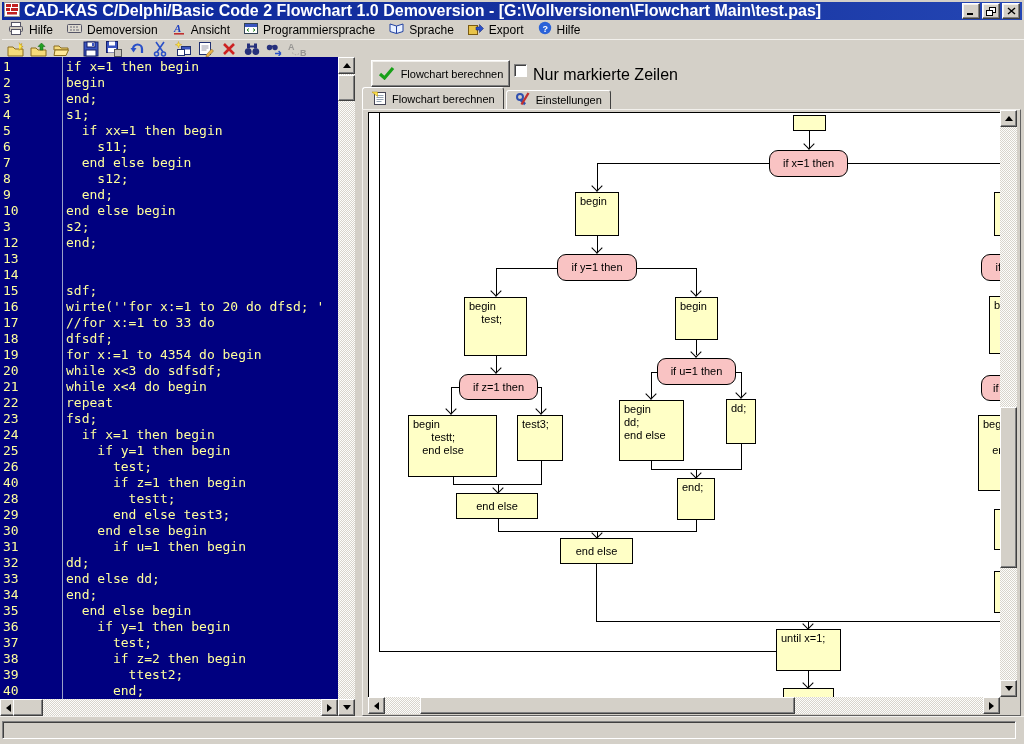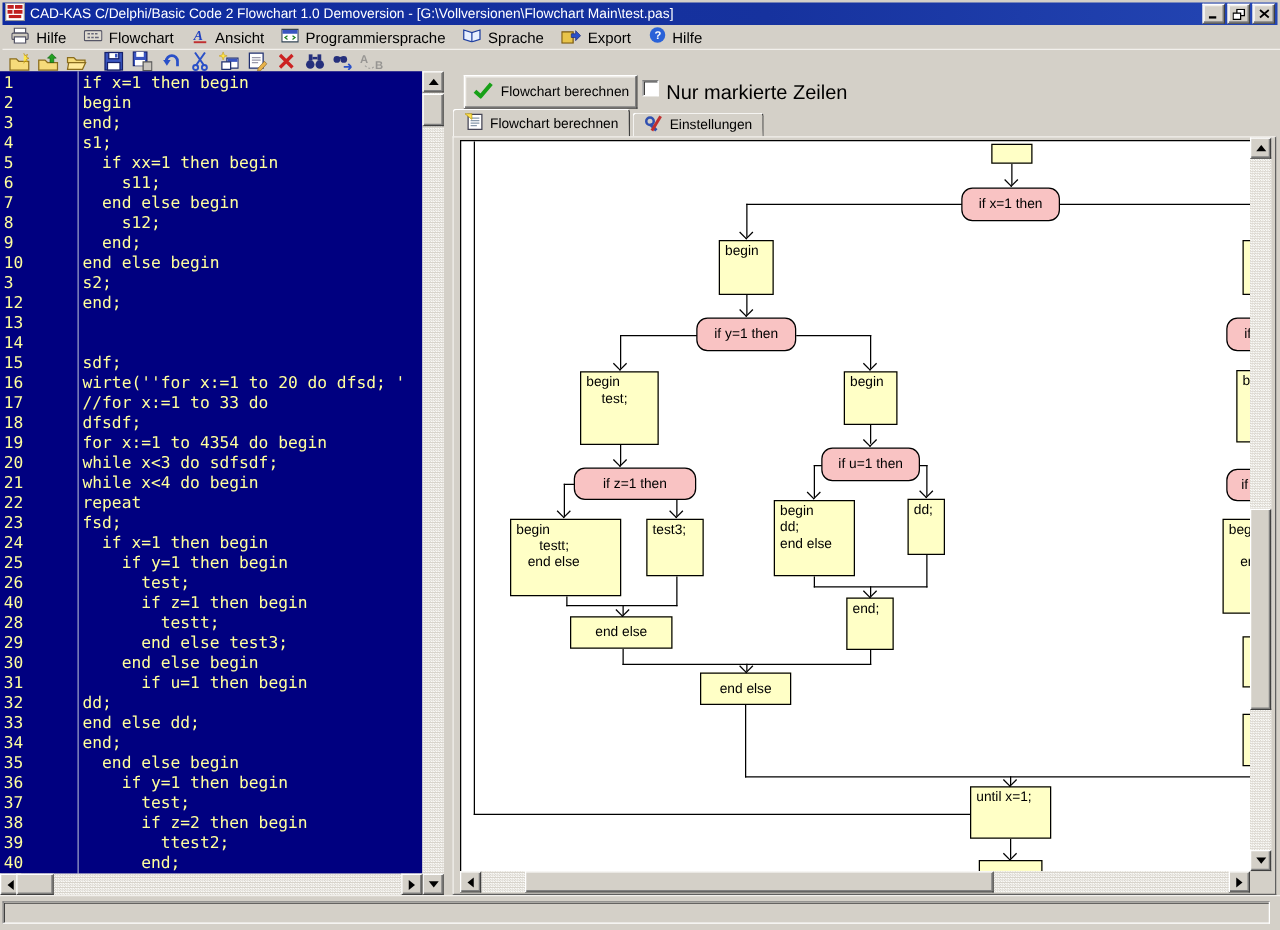--- a/index.html
+++ b/index.html
@@ -6,21 +6,21 @@
   body{width:1024px;height:744px;position:relative;background:#D4D0C8;
        font-family:"Liberation Sans",sans-serif;font-size:12px;color:#000;}
   .abs{position:absolute;}
   .raised{border:1px solid;border-color:#FFFFFF #404040 #404040 #FFFFFF;box-shadow:inset -1px -1px 0 #808080,inset 1px 1px 0 #F2F0EC;}
   .sunken{border:1px solid;border-color:#808080 #FFFFFF #FFFFFF #808080;box-shadow:inset 1px 1px 0 #404040;}
 
   
   .titlebar{left:2px;top:2px;width:1020px;height:18px;
     background:linear-gradient(90deg,#0E2AA0 0%,#16329E 60%,#2446B4 100%);
     display:flex;align-items:center;padding:0 2px;box-sizing:border-box;}
-  .title-text{color:#fff;font-weight:normal;font-size:11px;margin-left:4px;flex:1;
+  .title-text{color:#fff;font-weight:bold;font-size:16px;margin-left:4px;flex:1;
     white-space:nowrap;overflow:hidden;}
   .win-btn{width:16px;height:14px;background:#D4D0C8;display:flex;align-items:center;
     justify-content:center;margin-left:2px;}
 
   
   .menubar{left:2px;top:20px;width:1020px;height:19px;display:flex;align-items:center;background:#D4D0C8;}
   .menu-item{display:flex;align-items:center;gap:5px;padding:0 7px;height:100%;cursor:default;}
   .toolbar{left:2px;top:39px;width:1020px;height:18px;display:flex;align-items:center;gap:2px;padding-left:3px;
     border-top:1px solid #F2F0EC;}
   .tb{width:21px;height:17px;display:flex;align-items:center;justify-content:center;}
@@ -115,21 +115,21 @@
           <rect x="0.5" y="4.5" width="13" height="5" rx="1" fill="#CFCABE" stroke="#556"></rect>
           <rect x="2.5" y="7.5" width="9" height="5" fill="#fff" stroke="#556"></rect>
         </svg></span>
       <span>Hilfe</span>
     </span>
   <span class="menu-item">
       <span><svg width="15" height="12">
           <rect x="0.5" y="2.5" width="14" height="8" rx="1" fill="#DEDAD0" stroke="#556"></rect>
           <path d="M3,5 h2 M6,5 h2 M9,5 h2 M3,8 h2 M6,8 h2 M9,8 h3" stroke="#667" stroke-width="1.2"></path>
         </svg></span>
-      <span>Flowchart</span>
+      <span>Demoversion</span>
     </span>
   <span class="menu-item">
       <span><svg width="14" height="13">
           <text x="2" y="10" font-size="11" font-style="italic" font-weight="bold" fill="#2040C0" font-family="Liberation Serif,serif">A</text>
           <rect x="2" y="11" width="10" height="1.6" fill="#C03030"></rect>
         </svg></span>
       <span>Ansicht</span>
     </span>
   <span class="menu-item">
       <span><svg width="14" height="13">
@@ -392,21 +392,21 @@
     <div class="fc-line" style="left: 10px; top: 538px; width: 398px; height: 1px;"></div>
     <div class="fc-line" style="left: 439px; top: 558px; width: 1px; height: 16px;"></div>
     <div class="fc-node fc-process" style="left: 424px; top: 2px; width: 33px; height: 16px;"></div>
     <div class="fc-node fc-decision" style="left: 400px; top: 37px; width: 79px; height: 27px;">if x=1 then</div>
     <div class="fc-node fc-process" style="left: 206px; top: 79px; width: 44px; height: 44px;">begin</div>
     <div class="fc-node fc-decision" style="left: 188px; top: 141px; width: 80px; height: 27px;">if y=1 then</div>
     <div class="fc-node fc-process" style="left: 95px; top: 184px; width: 63px; height: 59px;">begin
     test;</div>
     <div class="fc-node fc-process" style="left: 306px; top: 184px; width: 43px; height: 43px;">begin</div>
     <div class="fc-node fc-decision" style="left: 288px; top: 245px; width: 79px; height: 27px; text-align: right;">if u=1 then</div>
-    <div class="fc-node fc-decision" style="left: 90px; top: 261px; width: 98px; height: 26px;">if z=1 then</div>
+    <div class="fc-node fc-decision" style="left: 90px; top: 261px; width: 79px; height: 26px;">if z=1 then</div>
     <div class="fc-node fc-process" style="left: 39px; top: 302px; width: 89px; height: 62px;">begin
       testt;
    end else</div>
     <div class="fc-node fc-process" style="left: 148px; top: 302px; width: 46px; height: 46px;">test3;</div>
     <div class="fc-node fc-process" style="left: 250px; top: 287px; width: 65px; height: 61px;">begin
 dd;
 end else</div>
     <div class="fc-node fc-process" style="left: 357px; top: 286px; width: 30px; height: 45px;">dd;</div>
     <div class="fc-node fc-process" style="left: 308px; top: 365px; width: 38px; height: 42px;">end;</div>
     <div class="fc-node fc-process fc-center" style="left: 87px; top: 380px; width: 82px; height: 26px;">end else</div>

